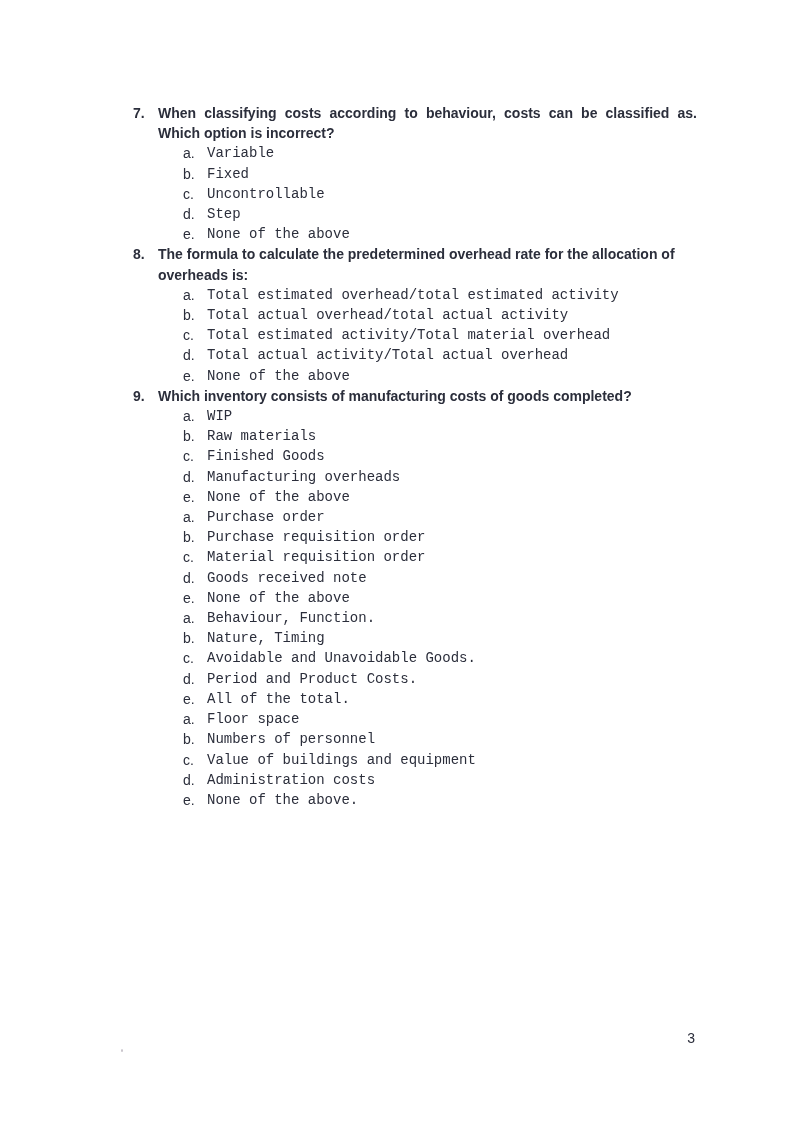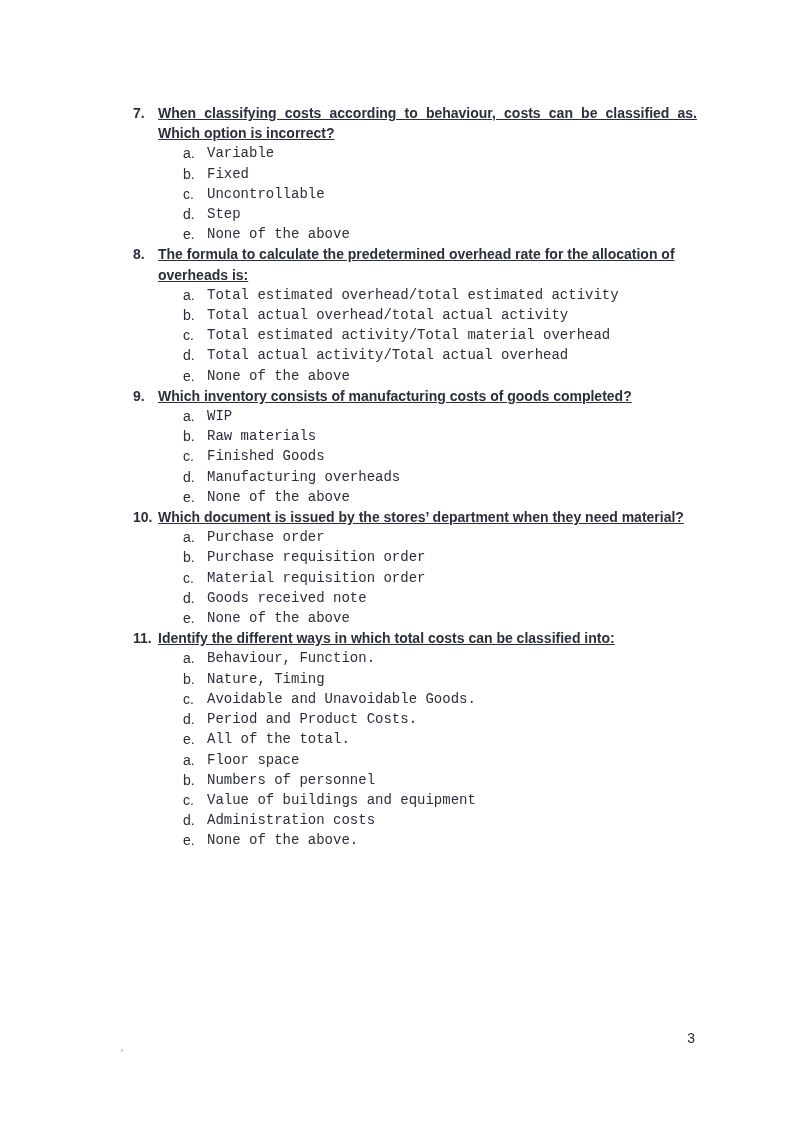--- a/index.html
+++ b/index.html
@@ -31,21 +31,20 @@
   }
   .q-head.justify .q-text {
     text-align: justify;
   }
   .q-num {
     flex: 0 0 25px;
     white-space: nowrap;
   }
   .q-text {
     flex: 1 1 auto;
-    text-decoration: underline;
   }
   .q-options {
     margin: 0 0 0 50px;
     padding: 0;
     list-style: none;
   }
   .option {
     display: flex;
   }
   .opt-letter {
@@ -172,24 +171,20 @@
   </li>
 
   <li class="option">
     <span class="opt-letter">e.</span>
     <span class="opt-text">None of the above</span>
   </li>
 </ul>
   </div>
 
   <div class="question">
-    <div class="q-head">
-      <span class="q-num">10.</span>
-      <span class="q-text">Which document is issued by the stores’ department when they need material?</span>
-    </div>
     <ul class="q-options">
   <li class="option">
     <span class="opt-letter">a.</span>
     <span class="opt-text">Purchase order</span>
   </li>
 
   <li class="option">
     <span class="opt-letter">b.</span>
     <span class="opt-text">Purchase requisition order</span>
   </li>
@@ -205,24 +200,20 @@
   </li>
 
   <li class="option">
     <span class="opt-letter">e.</span>
     <span class="opt-text">None of the above</span>
   </li>
 </ul>
   </div>
 
   <div class="question">
-    <div class="q-head">
-      <span class="q-num">11.</span>
-      <span class="q-text">Identify the different ways in which total costs can be classified into:</span>
-    </div>
     <ul class="q-options">
   <li class="option">
     <span class="opt-letter">a.</span>
     <span class="opt-text">Behaviour, Function.</span>
   </li>
 
   <li class="option">
     <span class="opt-letter">b.</span>
     <span class="opt-text">Nature, Timing</span>
   </li>

